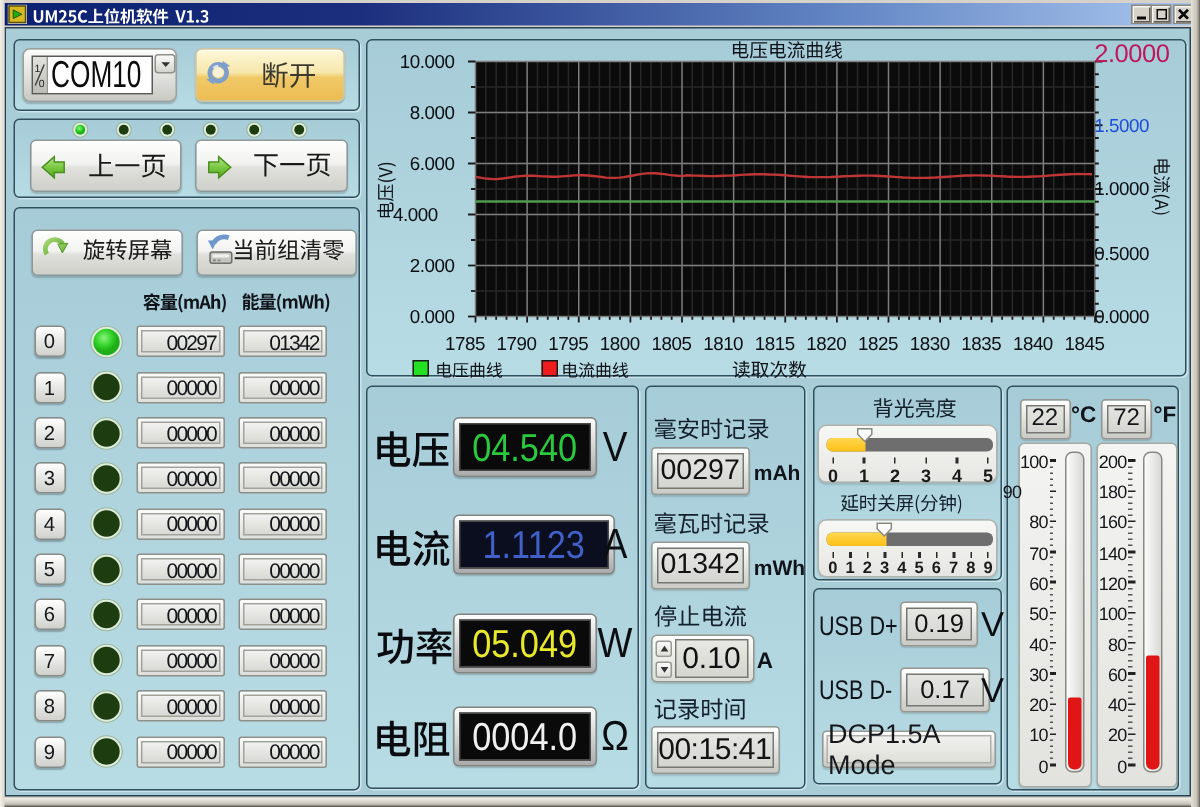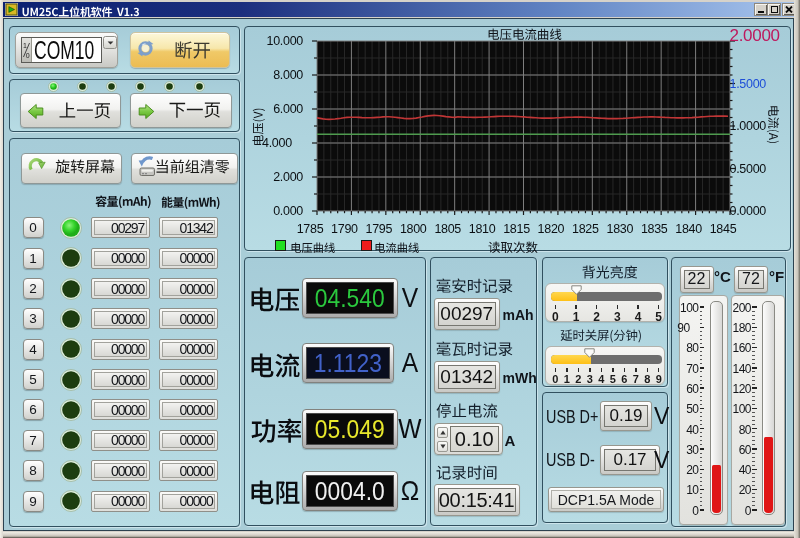--- a/index.html
+++ b/index.html
@@ -508,21 +508,21 @@
     </svg></div>
 <div class="disp" style="left:302px;top:278px;width:96px;height:40px">
     <div class="dispin" style="background:#0a0a0a">
       <span style="display:inline-block;font-size:26px;transform:scaleX(.88);color:#2bc93e">04.540</span>
     </div>
   </div>
 <div class="t" style="left:380px;top:283px;width:60px;height:30px;font-size:28px;line-height:30px;text-align:center;transform:scaleX(.88);color:#0c0e12">V</div>
 <div style="position:absolute;left:250.5px;top:352.5px;width:49.1px;height:25.0px;"><svg width="49.1" height="25.0" viewBox="2.59 -22.47 49.10 25.05">
       <path d="M11.5 -10.3V-7.1H5.6V-10.3ZM14.1 -10.3H20.1V-7.1H14.1ZM11.5 -12.6H5.6V-15.8H11.5ZM14.1 -12.6V-15.8H20.1V-12.6ZM3.1 -18.2V-3.2H5.6V-4.7H11.5V-2.6C11.5 0.9 12.4 1.8 15.6 1.8C16.4 1.8 20.3 1.8 21.0 1.8C24.0 1.8 24.8 0.4 25.1 -3.6C24.4 -3.8 23.3 -4.3 22.7 -4.7C22.5 -1.5 22.2 -0.7 20.9 -0.7C20.0 -0.7 16.6 -0.7 15.9 -0.7C14.4 -0.7 14.1 -1.0 14.1 -2.5V-4.7H22.6V-18.2H14.1V-21.9H11.5V-18.2Z M40.9 -9.3V1.1H43.0V-9.3ZM36.3 -9.3V-6.8C36.3 -4.5 36.0 -1.7 32.9 0.5C33.5 0.8 34.3 1.6 34.6 2.1C38.1 -0.4 38.6 -3.9 38.6 -6.7V-9.3ZM45.4 -9.3V-1.3C45.4 0.3 45.5 0.8 45.9 1.2C46.3 1.6 47.0 1.7 47.5 1.7C47.8 1.7 48.5 1.7 48.8 1.7C49.3 1.7 49.8 1.6 50.2 1.4C50.5 1.2 50.8 0.9 50.9 0.3C51.1 -0.2 51.2 -1.5 51.2 -2.7C50.6 -2.9 49.9 -3.2 49.5 -3.6C49.5 -2.4 49.5 -1.4 49.4 -1.0C49.3 -0.6 49.3 -0.4 49.2 -0.3C49.1 -0.3 48.9 -0.2 48.7 -0.2C48.5 -0.2 48.3 -0.2 48.1 -0.2C48.0 -0.2 47.8 -0.3 47.8 -0.3C47.7 -0.4 47.7 -0.7 47.7 -1.2V-9.3ZM28.1 -19.9C29.7 -19.0 31.6 -17.6 32.6 -16.6L34.1 -18.6C33.1 -19.6 31.0 -20.8 29.5 -21.6ZM26.9 -12.7C28.6 -11.9 30.7 -10.7 31.7 -9.8L33.1 -11.9C32.0 -12.7 29.9 -13.9 28.2 -14.5ZM27.5 0.2 29.6 1.9C31.1 -0.6 32.9 -3.7 34.3 -6.5L32.4 -8.1C30.9 -5.1 28.9 -1.8 27.5 0.2ZM40.4 -21.4C40.8 -20.6 41.2 -19.6 41.5 -18.7H34.3V-16.5H39.2C38.1 -15.2 36.9 -13.7 36.5 -13.2C36.0 -12.8 35.1 -12.6 34.6 -12.5C34.8 -11.9 35.1 -10.7 35.2 -10.2C36.1 -10.5 37.3 -10.6 47.7 -11.3C48.2 -10.6 48.5 -10.0 48.8 -9.5L50.8 -10.8C49.9 -12.3 47.9 -14.7 46.3 -16.4L44.5 -15.3C45.0 -14.7 45.6 -14.0 46.2 -13.3L39.1 -12.8C40.0 -13.9 41.0 -15.3 41.9 -16.5H50.6V-18.7H44.0C43.7 -19.7 43.2 -21.0 42.7 -22.0Z" fill="#0a0c10"></path>
     </svg></div>
-<div class="disp" style="left:302px;top:343px;width:92px;height:40px">
+<div class="disp" style="left:302px;top:343px;width:108px;height:40px">
     <div class="dispin" style="background:#0a0e1e">
       <span style="display:inline-block;font-size:26px;transform:scaleX(.88);color:#4161c8">1.1123</span>
     </div>
   </div>
 <div class="t" style="left:380px;top:348px;width:60px;height:30px;font-size:28px;line-height:30px;text-align:center;transform:scaleX(.88);color:#0c0e12">A</div>
 <div style="position:absolute;left:250.5px;top:418.3px;width:50.9px;height:25.3px;"><svg width="50.9" height="25.3" viewBox="0.36 -22.63 50.92 25.34">
       <path d="M0.9 -5.0 1.5 -2.4C4.3 -3.2 8.0 -4.3 11.5 -5.3L11.2 -7.6L7.3 -6.6V-16.7H10.9V-19.0H1.2V-16.7H4.9V-6.0C3.4 -5.6 2.0 -5.2 0.9 -5.0ZM15.2 -21.5C15.2 -19.7 15.2 -17.9 15.2 -16.2H11.2V-13.8H15.1C14.7 -7.6 13.4 -2.7 8.0 0.3C8.6 0.7 9.4 1.6 9.8 2.2C15.6 -1.1 17.1 -6.9 17.6 -13.8H22.0C21.7 -5.0 21.3 -1.6 20.6 -0.8C20.3 -0.5 20.1 -0.4 19.6 -0.4C19.0 -0.4 17.6 -0.4 16.1 -0.5C16.5 0.1 16.8 1.2 16.9 1.9C18.3 1.9 19.8 1.9 20.7 1.8C21.6 1.7 22.2 1.5 22.8 0.7C23.8 -0.5 24.1 -4.3 24.5 -15.0C24.5 -15.3 24.5 -16.2 24.5 -16.2H17.7C17.7 -17.9 17.7 -19.7 17.7 -21.5Z M47.4 -16.7C46.5 -15.7 45.0 -14.2 43.9 -13.4L45.7 -12.3C46.8 -13.1 48.3 -14.3 49.5 -15.5ZM27.3 -9.0 28.5 -7.0C30.2 -7.8 32.3 -8.9 34.2 -10.0L33.7 -11.8C31.4 -10.7 28.9 -9.6 27.3 -9.0ZM28.0 -15.3C29.4 -14.5 31.1 -13.2 31.9 -12.3L33.7 -13.8C32.8 -14.6 31.0 -15.8 29.7 -16.6ZM43.5 -10.4C45.3 -9.4 47.5 -7.8 48.6 -6.8L50.4 -8.3C49.2 -9.3 46.9 -10.8 45.2 -11.8ZM27.2 -5.3V-3.0H37.7V2.2H40.3V-3.0H50.8V-5.3H40.3V-7.3H37.7V-5.3ZM37.0 -21.5C37.4 -21.0 37.8 -20.3 38.1 -19.7H27.8V-17.5H37.1C36.4 -16.4 35.6 -15.5 35.4 -15.2C35.0 -14.7 34.6 -14.4 34.2 -14.3C34.4 -13.8 34.7 -12.8 34.9 -12.3C35.3 -12.5 35.9 -12.6 38.4 -12.8C37.3 -11.7 36.3 -10.8 35.9 -10.5C35.0 -9.8 34.3 -9.3 33.7 -9.2C33.9 -8.6 34.2 -7.6 34.4 -7.1C34.9 -7.4 35.9 -7.6 42.5 -8.2C42.7 -7.7 43.0 -7.2 43.1 -6.8L45.0 -7.6C44.5 -8.9 43.3 -10.8 42.1 -12.1L40.3 -11.5C40.7 -11.0 41.1 -10.5 41.4 -9.9L37.6 -9.6C39.8 -11.4 42.0 -13.6 44.0 -15.9L42.0 -17.0C41.5 -16.2 40.9 -15.5 40.3 -14.8L37.4 -14.7C38.2 -15.5 38.9 -16.5 39.6 -17.5H50.5V-19.7H41.0C40.6 -20.5 40.0 -21.4 39.5 -22.1Z" fill="#0a0c10"></path>
     </svg></div>
 <div class="disp" style="left:302px;top:409px;width:96px;height:40px">
     <div class="dispin" style="background:#0a0a0a">
@@ -640,21 +640,21 @@
 <div class="t" style="left:654px;top:403px;font-size:23px;color:#0c0e12">V</div>
 <div class="t" style="left:546px;top:447px;font-size:18px;line-height:27px;white-space:nowrap;transform:scaleX(.8);transform-origin:0 50%;color:#10141a">USB D-</div>
 <div class="frame" style="left:600px;top:444.5px;width:60px;height:30px">
     <div class="field">
       <span style="font-size:17px;color:#121212">0.17</span>
     </div>
   </div>
 <div class="t" style="left:654px;top:446.5px;font-size:23px;color:#0c0e12">V</div>
 <div class="frame" style="left:548px;top:487px;width:116px;height:25px">
     <div class="field" style="left:2px;top:2px;right:2px;bottom:2px;background:linear-gradient(180deg,#f0f0ee,#e0e0da);border-color:#b0b0aa">
-      <span style="font-size:14px;color:#16181c">DCP1.5A Mode</span>
+      <span style="font-size:18px;color:#16181c">DCP1.5A Mode</span>
     </div>
   </div>
 <div class="frame" style="left:679.5px;top:265.5px;width:34px;height:27.5px">
     <div class="field">
       <span style="font-size:16px;color:#14161a">22</span>
     </div>
   </div>
 <div class="t" style="left:714px;top:268px;font-size:15px;font-weight:bold;color:#10141a">°C</div>
 <div class="frame" style="left:734px;top:265.5px;width:34px;height:27.5px">
     <div class="field">
@@ -662,21 +662,21 @@
     </div>
   </div>
 <div class="t" style="left:769px;top:268px;font-size:15px;font-weight:bold;color:#10141a">°F</div>
 <div class="abs" style="left:679px;top:295px;width:48.5px;height:230px;background:linear-gradient(180deg,#f4f4f2,#e2e2de);border:1px solid #a8a8a2;border-radius:4px;box-shadow:0 1px 1px rgba(0,0,0,.15)"></div>
 <div class="t" style="left:668.5px;top:300.8px;width:30px;text-align:right;font-size:12px;letter-spacing:-0.5px;color:#14161a">100</div>
 <div class="abs" style="left:699.5px;top:306.2px;width:4.5px;height:1.5px;background:#222"></div>
 <div class="abs" style="left:699.5px;top:310.6px;width:2.5px;height:1px;background:#555"></div>
 <div class="abs" style="left:699.5px;top:314.6px;width:2.5px;height:1px;background:#555"></div>
 <div class="abs" style="left:699.5px;top:318.7px;width:2.5px;height:1px;background:#555"></div>
 <div class="abs" style="left:699.5px;top:322.7px;width:2.5px;height:1px;background:#555"></div>
-<div class="t" style="left:668.5px;top:321.1px;width:30px;text-align:center;font-size:12px;letter-spacing:-0.5px;color:#14161a">90</div>
+<div class="t" style="left:668.5px;top:321.1px;width:30px;text-align:left;font-size:12px;letter-spacing:-0.5px;color:#14161a">90</div>
 <div class="abs" style="left:699.5px;top:326.5px;width:4.5px;height:1.5px;background:#222"></div>
 <div class="abs" style="left:699.5px;top:330.8px;width:2.5px;height:1px;background:#555"></div>
 <div class="abs" style="left:699.5px;top:334.9px;width:2.5px;height:1px;background:#555"></div>
 <div class="abs" style="left:699.5px;top:338.9px;width:2.5px;height:1px;background:#555"></div>
 <div class="abs" style="left:699.5px;top:343.0px;width:2.5px;height:1px;background:#555"></div>
 <div class="t" style="left:668.5px;top:341.4px;width:30px;text-align:right;font-size:12px;letter-spacing:-0.5px;color:#14161a">80</div>
 <div class="abs" style="left:699.5px;top:346.8px;width:4.5px;height:1.5px;background:#222"></div>
 <div class="abs" style="left:699.5px;top:351.1px;width:2.5px;height:1px;background:#555"></div>
 <div class="abs" style="left:699.5px;top:355.2px;width:2.5px;height:1px;background:#555"></div>
 <div class="abs" style="left:699.5px;top:359.2px;width:2.5px;height:1px;background:#555"></div>

